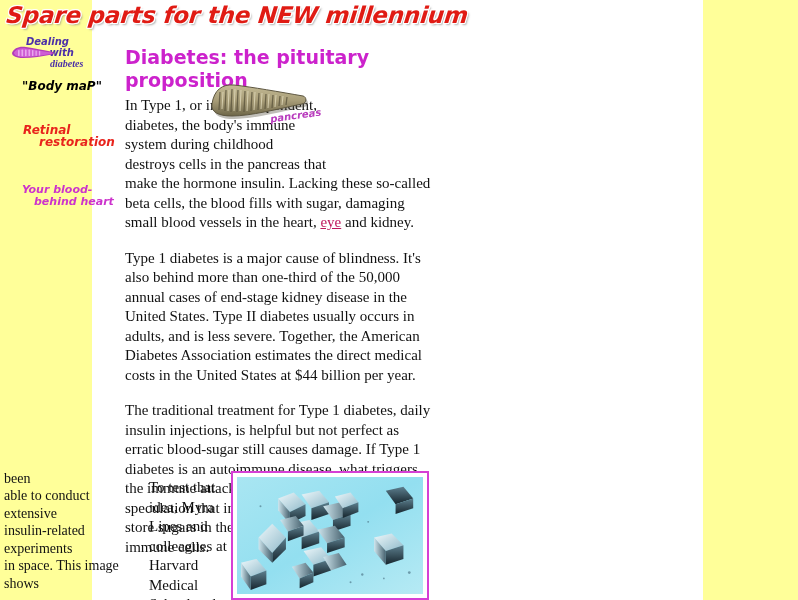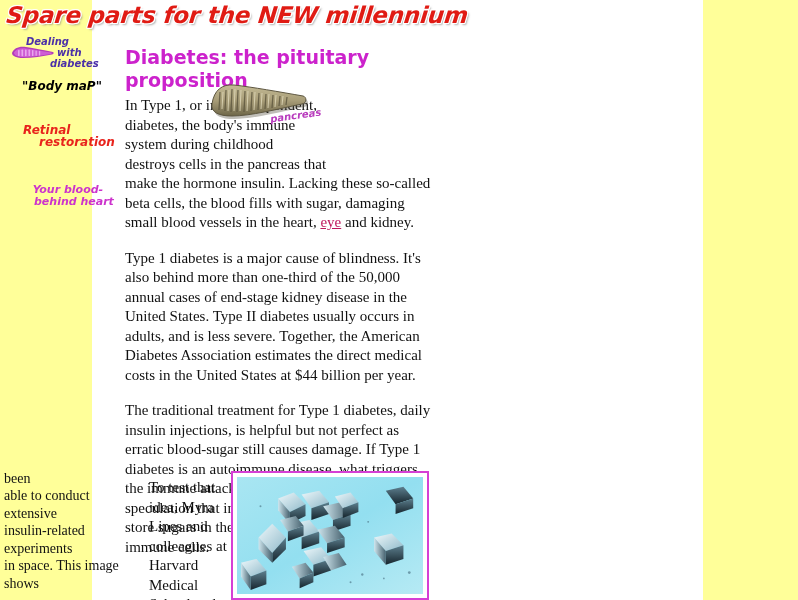--- a/index.html
+++ b/index.html
@@ -72,21 +72,21 @@
     line-height: 11px;
     cursor: pointer;
     white-space: nowrap;
   }
   .nav-diabetes {
     left: 26px; top: 0px;
     color: #4b2fa8;
   }
   .nav-diabetes .l1 { display:block; }
   .nav-diabetes .l2 { display:block; padding-left: 14px; text-align: center; }
-  .nav-diabetes .l3 { display:block; padding-left: 24px; }
+  .nav-diabetes .l3 { display:block; padding-left: 24px; font-family: Liberation Serif, serif; }
 
   .pancreas-icon {
     position: absolute;
     left: 10px; top: 8px;
     width: 46px; height: 16px;
     z-index: 5;
   }
 
   .nav-bodymap {
     left: 22px; top: 45px;
@@ -98,21 +98,20 @@
     color: #e8231c;
     font-size: 12px;
     line-height: 12px;
   }
   .nav-retinal .l2 { display:block; padding-left: 16px; }
   .nav-heart {
     left: 22px; top: 148px;
     color: #cc33cc;
     font-size: 11px;
     line-height: 12px;
-    text-align: center;
   }
   .nav-heart .l2 { display:block; padding-left: 12px; }
 
   
   .article {
     position: absolute;
     left: 125px; top: 46px;
     width: 310px;
     z-index: 3;
   }

